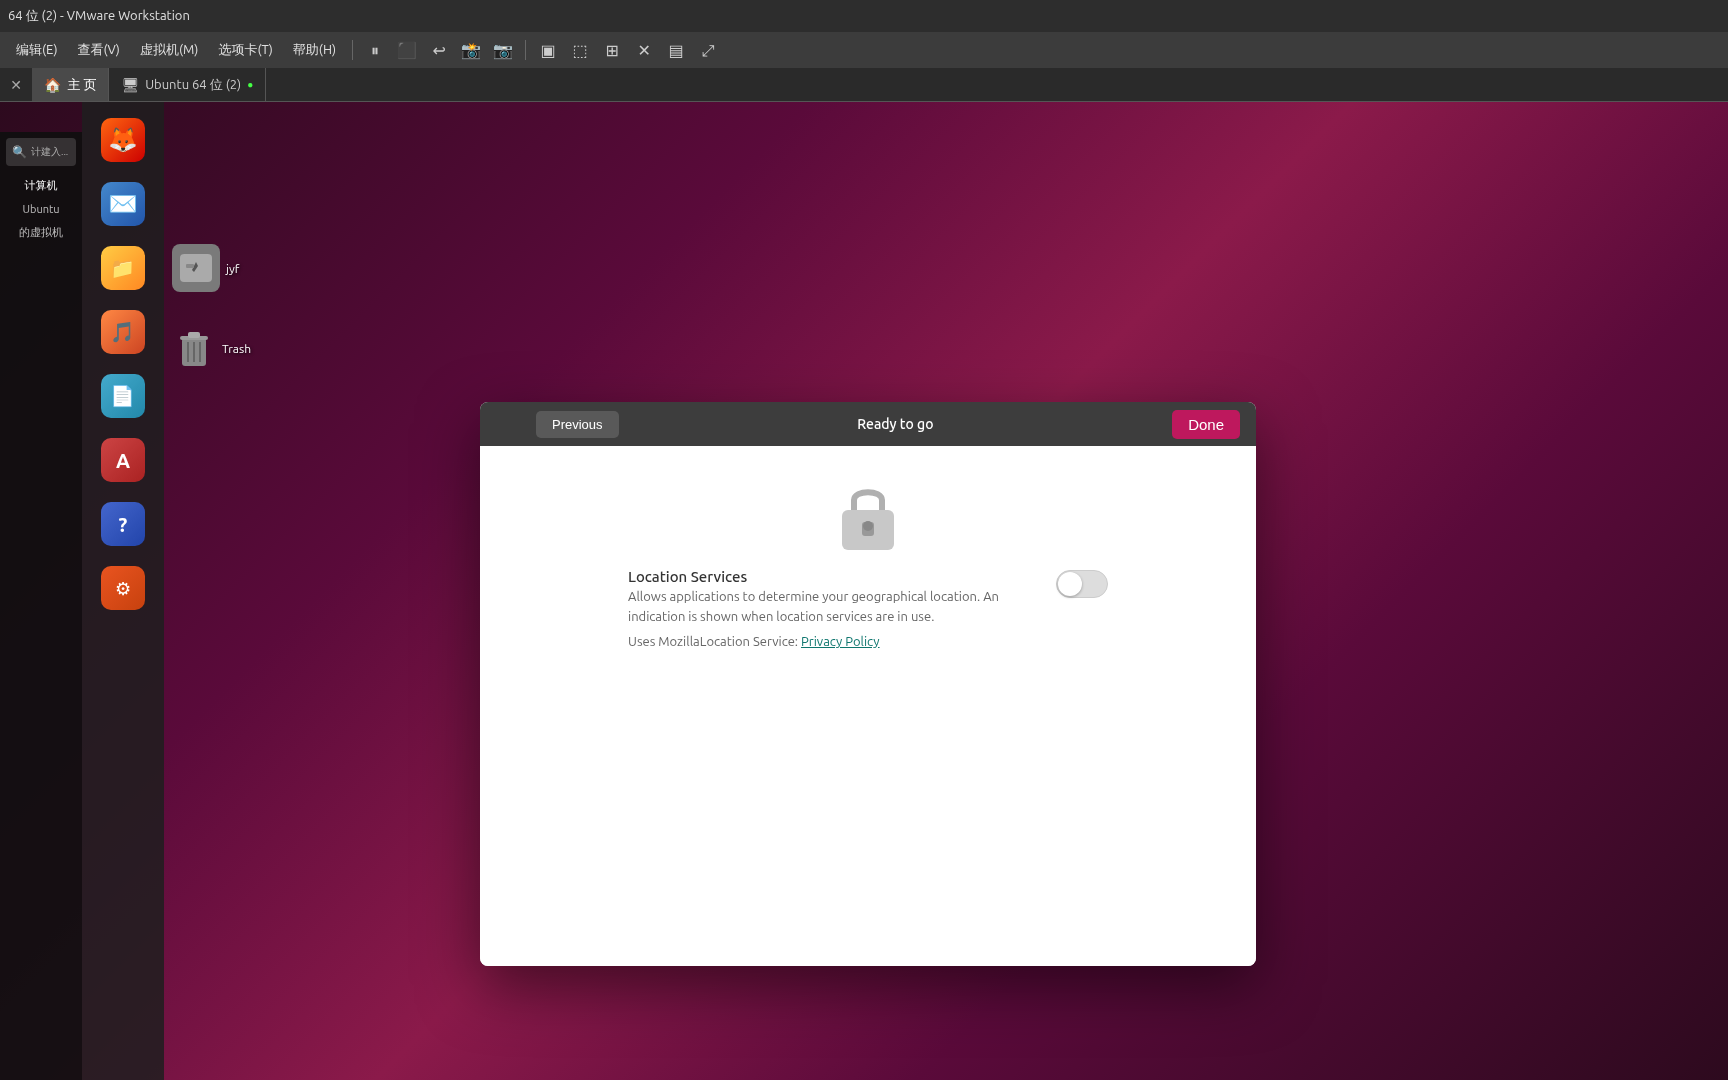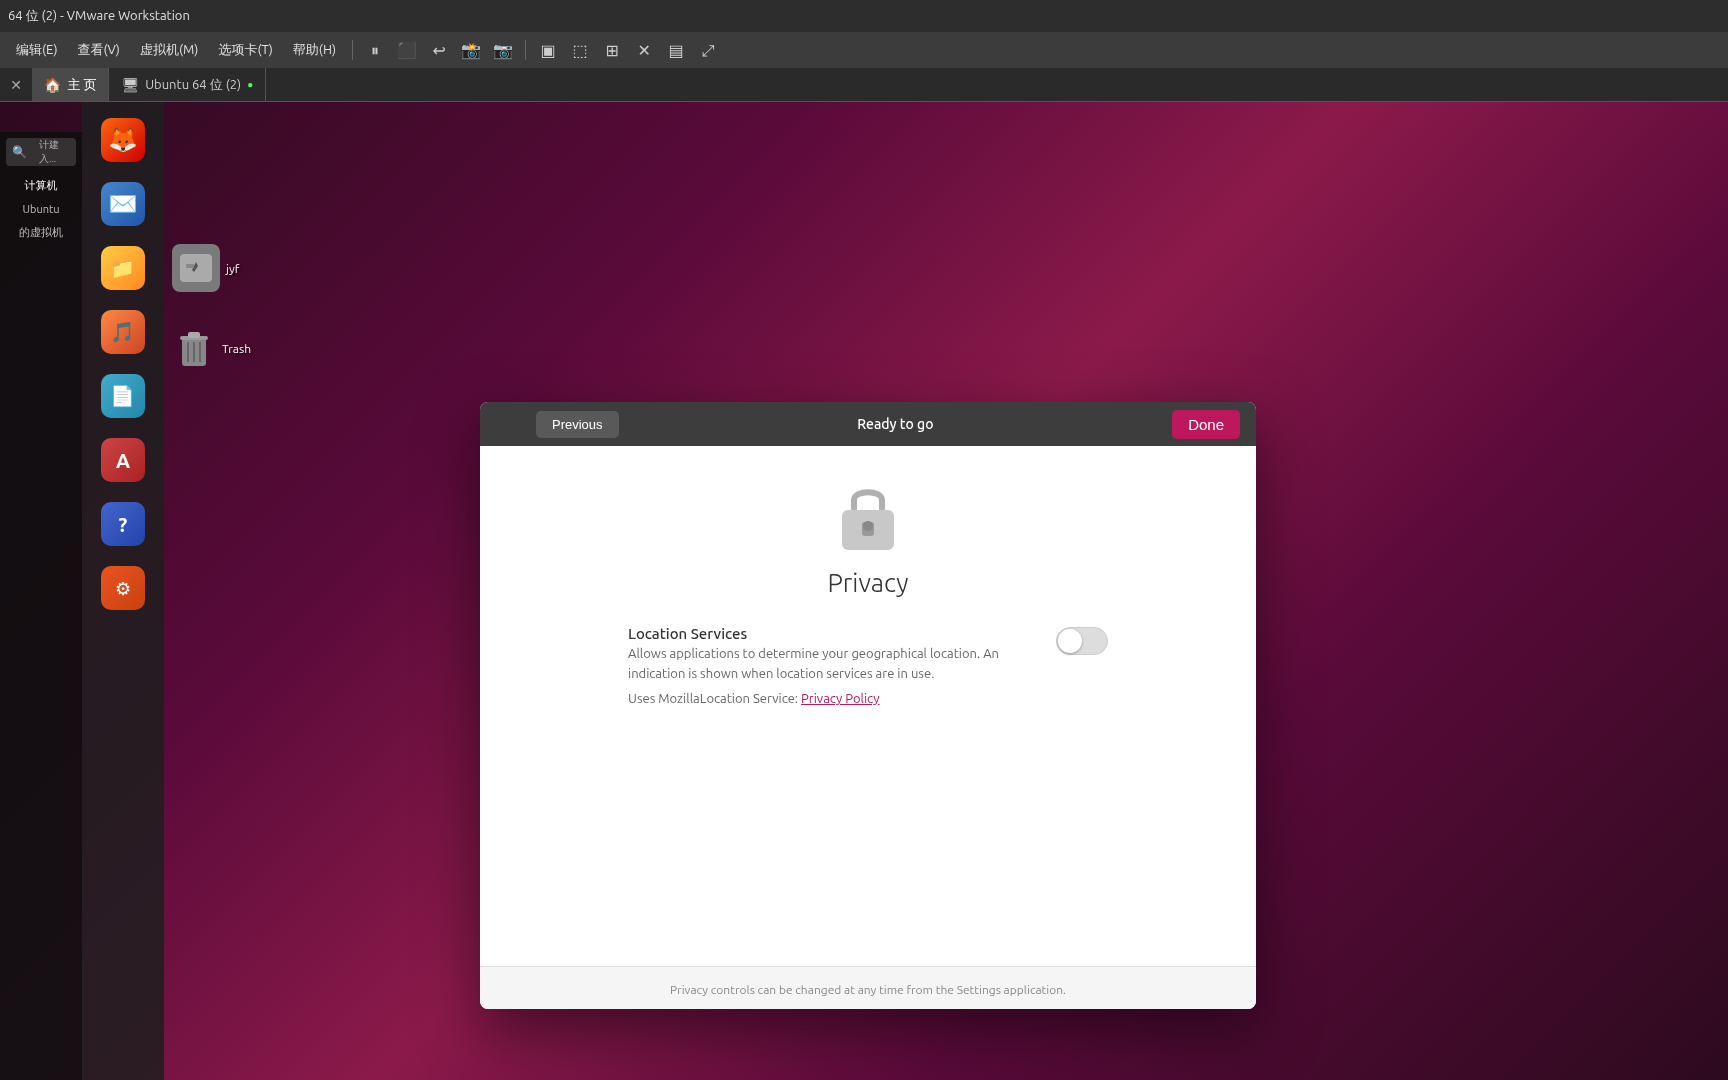--- a/index.html
+++ b/index.html
@@ -244,21 +244,21 @@
       font-size: 13px;
       color: #666;
       line-height: 1.5;
       margin-bottom: 8px;
     }
     .location-policy {
       font-size: 13px;
       color: #666;
     }
     .location-policy a {
-      color: #be185d;
+      color: #0f766e;
       text-decoration: underline;
     }
 
     
     .toggle-switch {
       position: relative;
       width: 52px; height: 28px;
       flex-shrink: 0;
       margin-top: 2px;
     }
@@ -357,21 +357,21 @@
   </div>
 </div>
 
 <div class="ubuntu-screen">
 
 
   <div class="left-sidebar-text">
 
     <div style="width:70px;height:28px;background:rgba(255,255,255,0.15);border-radius:4px;display:flex;align-items:center;padding:0 6px;margin-bottom:4px;">
       <span style="color:#aaa;font-size:12px;">🔍</span>
-      <span style="font-size:10px;color:#aaa;margin-left:12px;">计建入...</span>
+      <span style="font-size:10px;color:#aaa;margin-left:4px;">计建入...</span>
     </div>
     <div class="sidebar-label-item active">
       <span>计算机</span>
     </div>
     <div class="sidebar-label-item">
       <span>Ubuntu</span>
     </div>
     <div class="sidebar-label-item">
       <span>的虚拟机</span>
     </div>
@@ -442,21 +442,20 @@
 
       <div class="privacy-icon-wrap">
         <svg class="privacy-lock-svg" viewBox="0 0 72 80" fill="none" xmlns="http://www.w3.org/2000/svg">
           <rect x="10" y="34" width="52" height="40" rx="6" fill="#c8c8c8"></rect>
           <path d="M22 34V24C22 13.5 50 13.5 50 24V34" stroke="#b0b0b0" stroke-width="6" fill="none"></path>
           <rect x="30" y="46" width="12" height="14" rx="3" fill="#999"></rect>
           <circle cx="36" cy="50" r="5" fill="#888"></circle>
         </svg>
       </div>
 
-      <div class="privacy-title">Privacy</div>
 
       <div class="location-section">
         <div class="location-row">
           <div class="location-text">
             <div class="location-title">Location Services</div>
             <div class="location-desc">Allows applications to determine your geographical location. An indication is shown when location services are in use.</div>
             <div class="location-policy">
               <span>Uses MozillaLocation Service: </span>
               <a href="#">Privacy Policy</a>
             </div>
@@ -465,19 +464,16 @@
           <div class="toggle-switch">
             <div class="toggle-track">
               <div class="toggle-thumb"></div>
             </div>
           </div>
         </div>
       </div>
 
     </div>
 
-    <div class="setup-dialog-footer">
-      <span class="footer-text">Privacy controls can be changed at any time from the Settings application.</span>
-    </div>
 
   </div>
 
 </div>
 
 </body></html>

